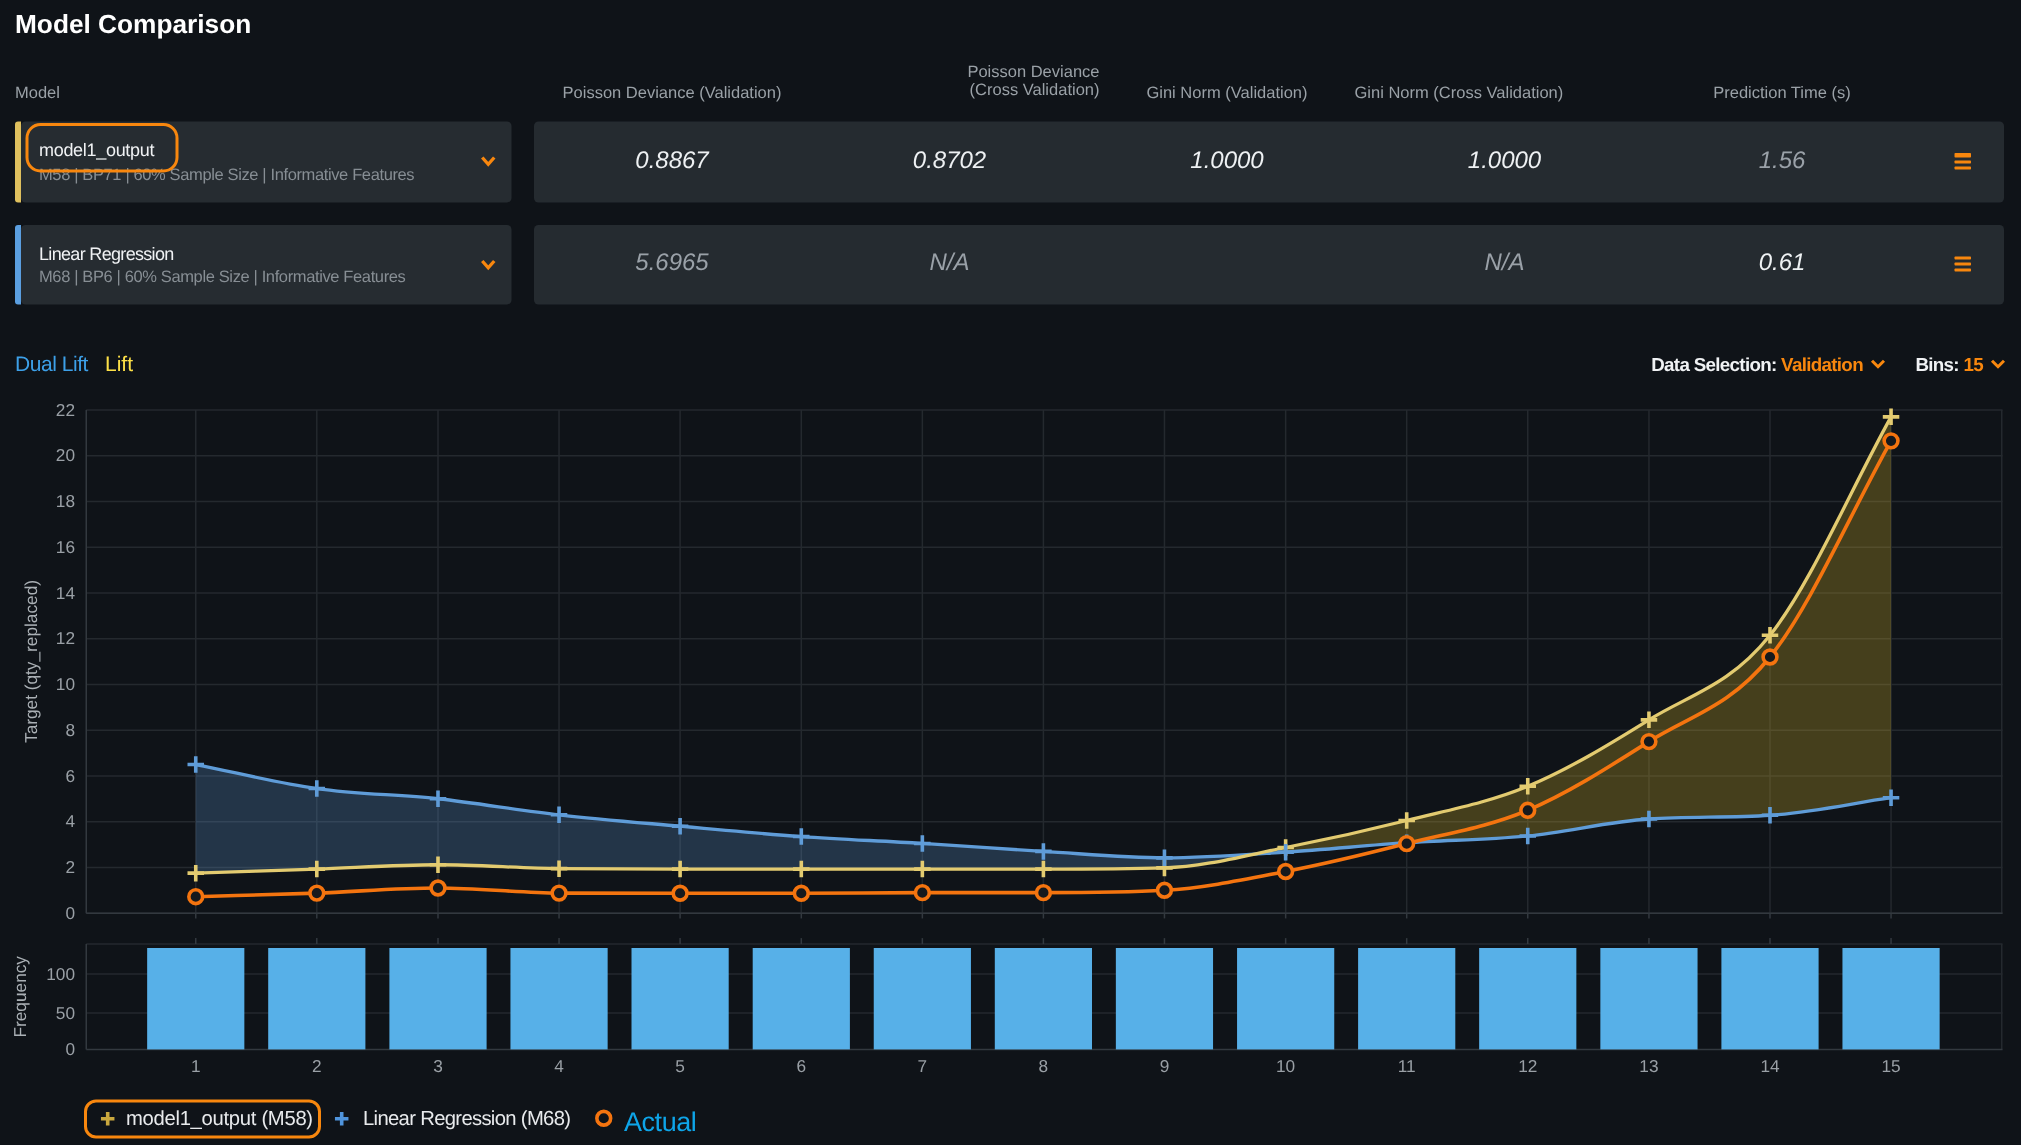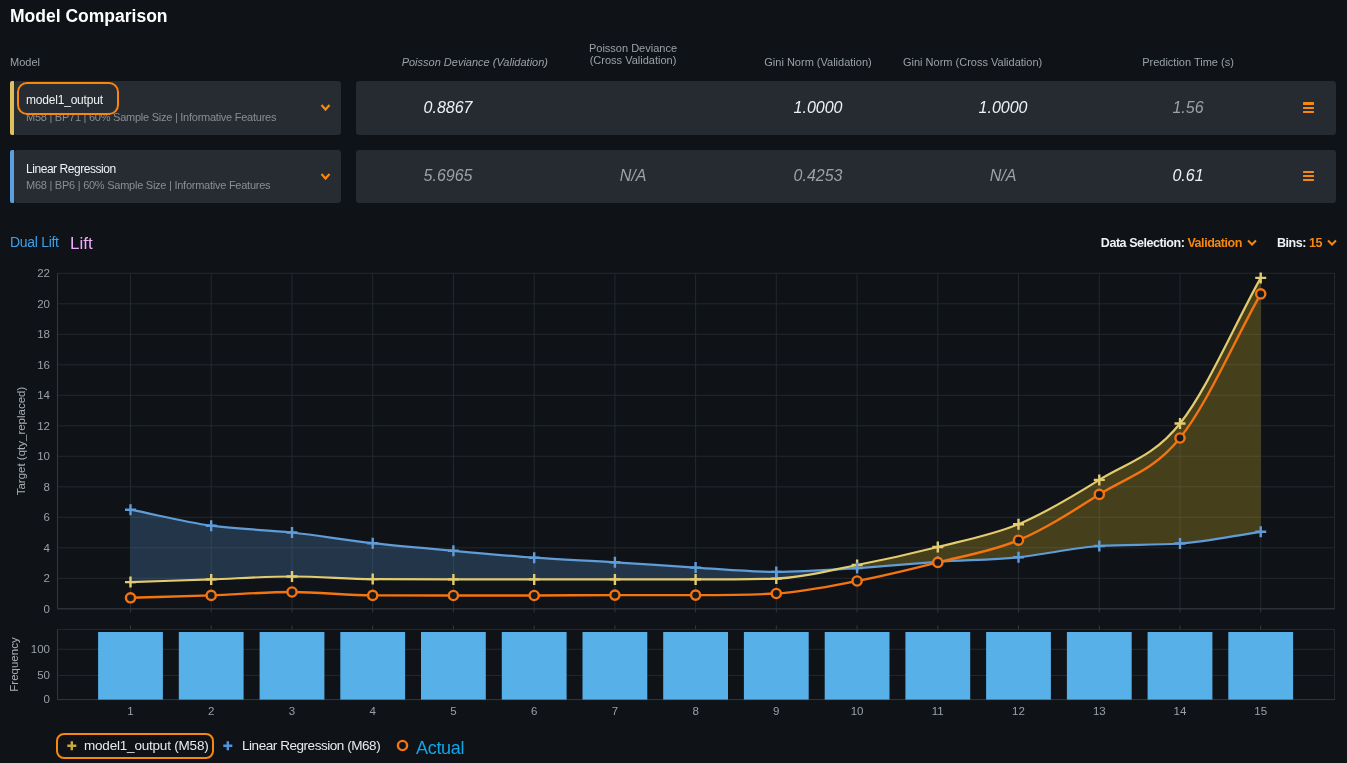--- a/index.html
+++ b/index.html
@@ -13,38 +13,39 @@
 .sub { font-size:11px; letter-spacing:-0.25px; color:#878e94; }
 .chev { position:absolute; width:11px; height:11px; }
 .chev svg { display:block; }
 .burger { position:absolute; left:947px; top:50%; margin-top:-5.6px; width:11.5px; }
 .burger div { height:2.5px; background:#f8870e; margin-bottom:1.6px; border-radius:0.5px; }
 </style></head>
 <body>
 <div class="abs" style="left:10px;top:6px;font-size:17.5px;font-weight:bold;color:#fff;">Model Comparison</div>
 
 <div class="abs hdr" style="left:10px;top:56px;">Model</div>
-<div class="abs hdr" style="left:348px;top:56px;width:200px;text-align:right;font-style:italic;">Poisson Deviance (Validation)</div>
-<div class="abs hdr" style="left:533px;top:42px;width:200px;text-align:center;">Poisson Deviance<br>(Cross Validation)</div>
+<div class="abs hdr" style="left:348px;top:56px;width:200px;text-align:center;">Poisson Deviance (Validation)</div>
+<div class="abs hdr" style="left:533px;top:42px;width:200px;text-align:right;">Poisson Deviance<br>(Cross Validation)</div>
 <div class="abs hdr" style="left:718px;top:56px;width:200px;text-align:center;">Gini Norm (Validation)</div>
 <div class="abs hdr" style="left:903px;top:56px;width:200px;text-align:left;">Gini Norm (Cross Validation)</div>
 <div class="abs hdr" style="left:1088px;top:56px;width:200px;text-align:center;">Prediction Time (s)</div>
 
 <div class="abs" style="left:9.5px;top:81px;width:4.5px;height:54px;background:#dfc05e;border-radius:2px 0 0 2px;"></div>
 <div class="abs rowbox" style="left:14px;top:81px;width:327px;height:54px;"></div>
 <div class="abs title" style="left:26px;top:93px;">model1_output</div>
 <div class="abs sub" style="left:26px;top:110.5px;">M58 | BP71 | 60% Sample Size | Informative Features</div>
 <div class="abs" style="left:16.5px;top:81.7px;width:102px;height:33.5px;border:2px solid #f8870e;border-radius:10px;"></div>
 <div class="chev" style="left:320px;top:102px;">
     <svg width="11" height="11">
       <path d="M1.5 3 L5.5 7.5 L9.5 3" stroke="#f8870e" stroke-width="2.2" fill="none"></path>
     </svg>
   </div>
 <div class="valbox" style="top:81px;">
   <div class="val white" style="left:0px;width:185px;">0.8867</div>
+  <div class="val white" style="left:185px;width:185px;">0.8702</div>
   <div class="val white" style="left:370px;width:185px;">1.0000</div>
   <div class="val white" style="left:555px;width:185px;">1.0000</div>
   <div class="val gray" style="left:740px;width:185px;">1.56</div>
   <div class="burger">
       <div></div>
       <div></div>
       <div></div>
     </div>
 </div>
 
@@ -53,32 +54,31 @@
 <div class="abs title" style="left:26px;top:161.5px;letter-spacing:-0.45px;">Linear Regression</div>
 <div class="abs sub" style="left:26px;top:178.5px;">M68 | BP6 | 60% Sample Size | Informative Features</div>
 <div class="chev" style="left:320px;top:170.5px;">
     <svg width="11" height="11">
       <path d="M1.5 3 L5.5 7.5 L9.5 3" stroke="#f8870e" stroke-width="2.2" fill="none"></path>
     </svg>
   </div>
 <div class="valbox" style="top:149.5px;height:53.5px;">
   <div class="val gray" style="left:0px;width:185px;">5.6965</div>
   <div class="val gray" style="left:185px;width:185px;">N/A</div>
-  <div class="val gray" style="left:370px;width:185px;">0.4253</div>
   <div class="val gray" style="left:555px;width:185px;">N/A</div>
   <div class="val white" style="left:740px;width:185px;">0.61</div>
   <div class="burger">
       <div></div>
       <div></div>
       <div></div>
     </div>
 </div>
 
 <div class="abs" style="left:10px;top:234px;font-size:14px;letter-spacing:-0.3px;color:#3da0e8;">Dual Lift</div>
-<div class="abs" style="left:70px;top:234px;font-size:17px;color:#f0abfc;">Lift</div>
+<div class="abs" style="left:70px;top:234px;font-size:14px;color:#fde047;">Lift</div>
 
 <div class="abs" style="right:10px;top:235.5px;font-size:12.5px;letter-spacing:-0.45px;font-weight:bold;color:#f0f2f4;white-space:nowrap;display:flex;align-items:center;">
   <span>Data Selection:&nbsp;</span>
     <span style="color:#f8870e;">Validation</span>
   <svg width="10" height="9" style="margin-left:5px;">
       <path d="M1 2.5 L5 6.5 L9 2.5" stroke="#f8870e" stroke-width="2" fill="none"></path>
     </svg>
   <span style="width:20px;"></span>
   <span>Bins:&nbsp;</span>
     <span style="color:#f8870e;">15</span>

